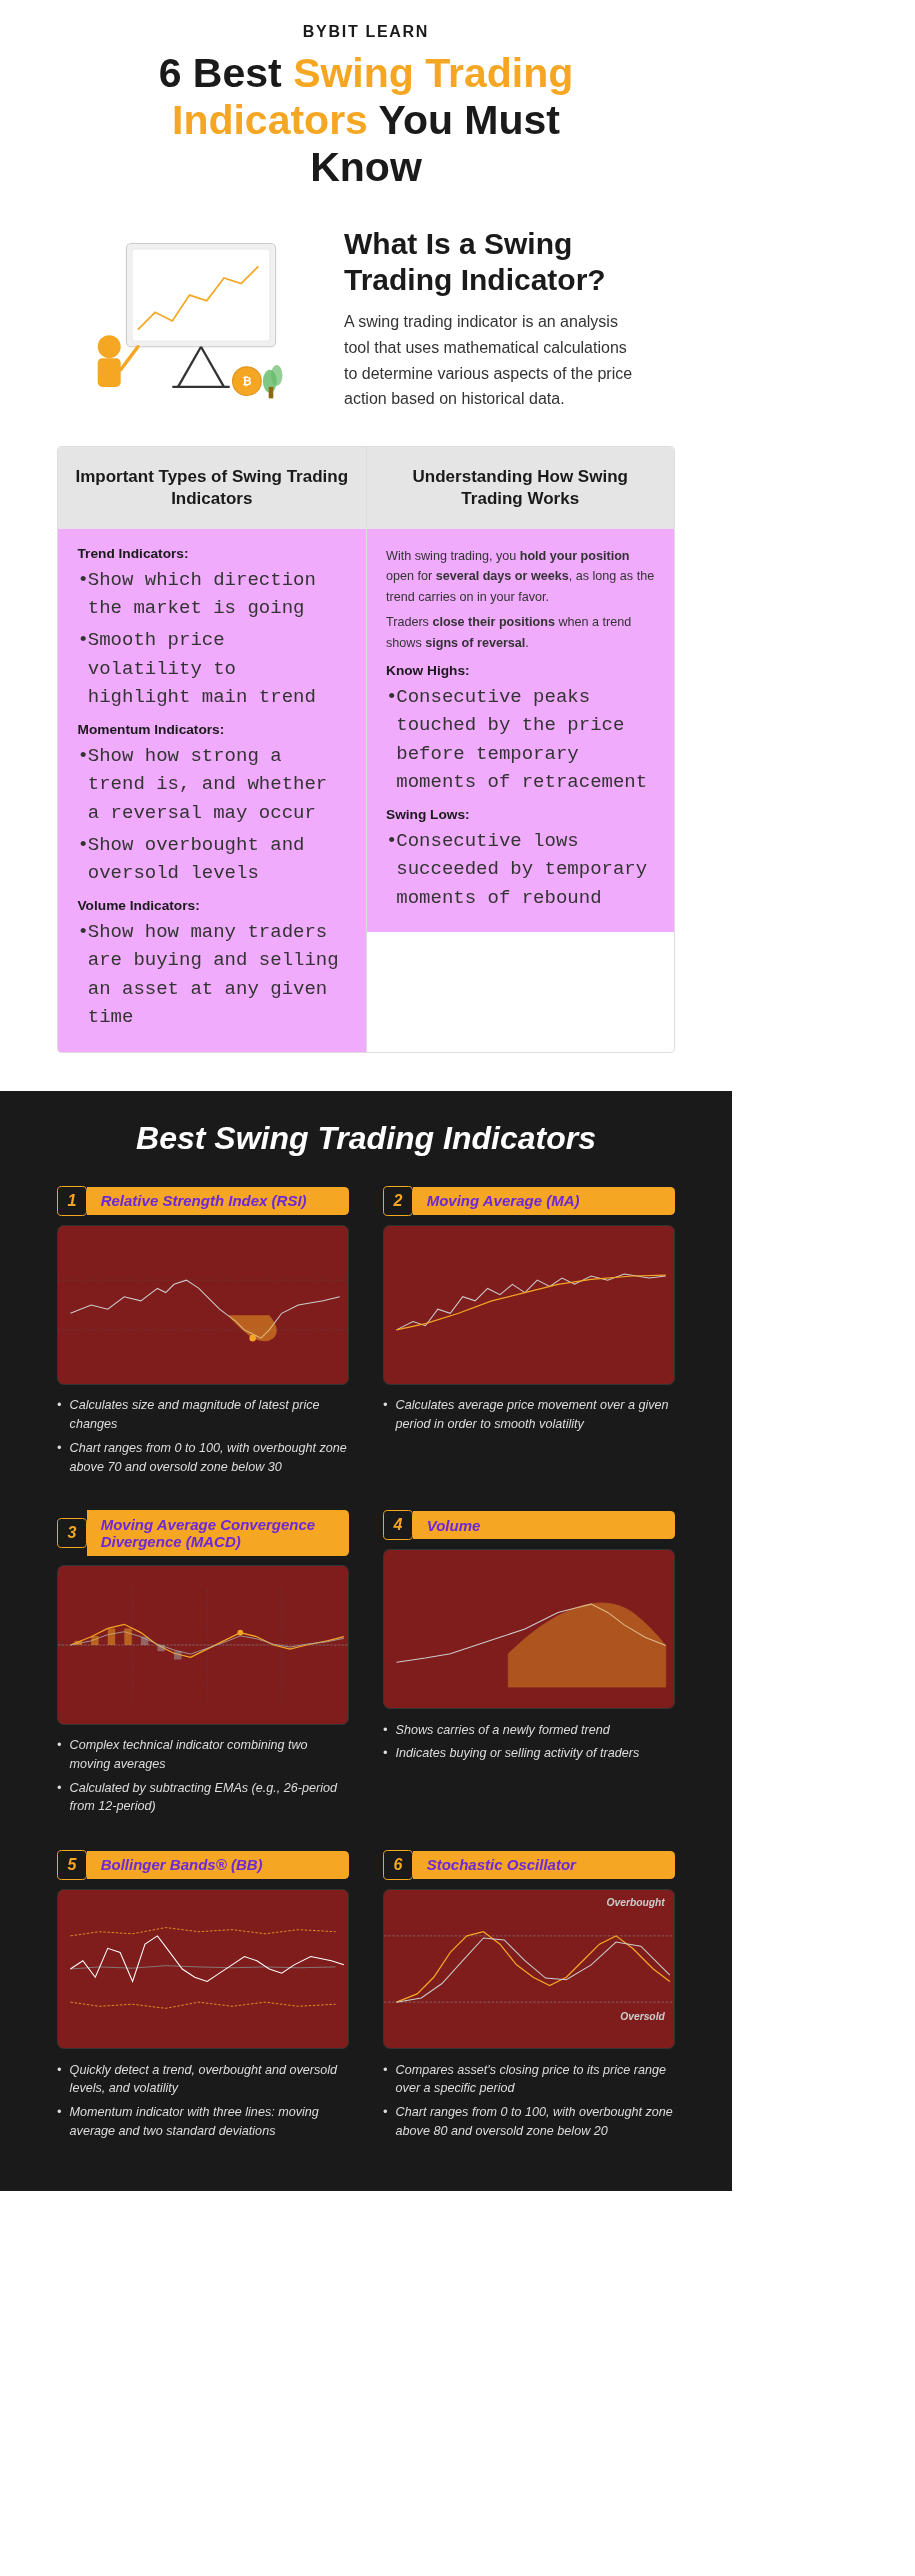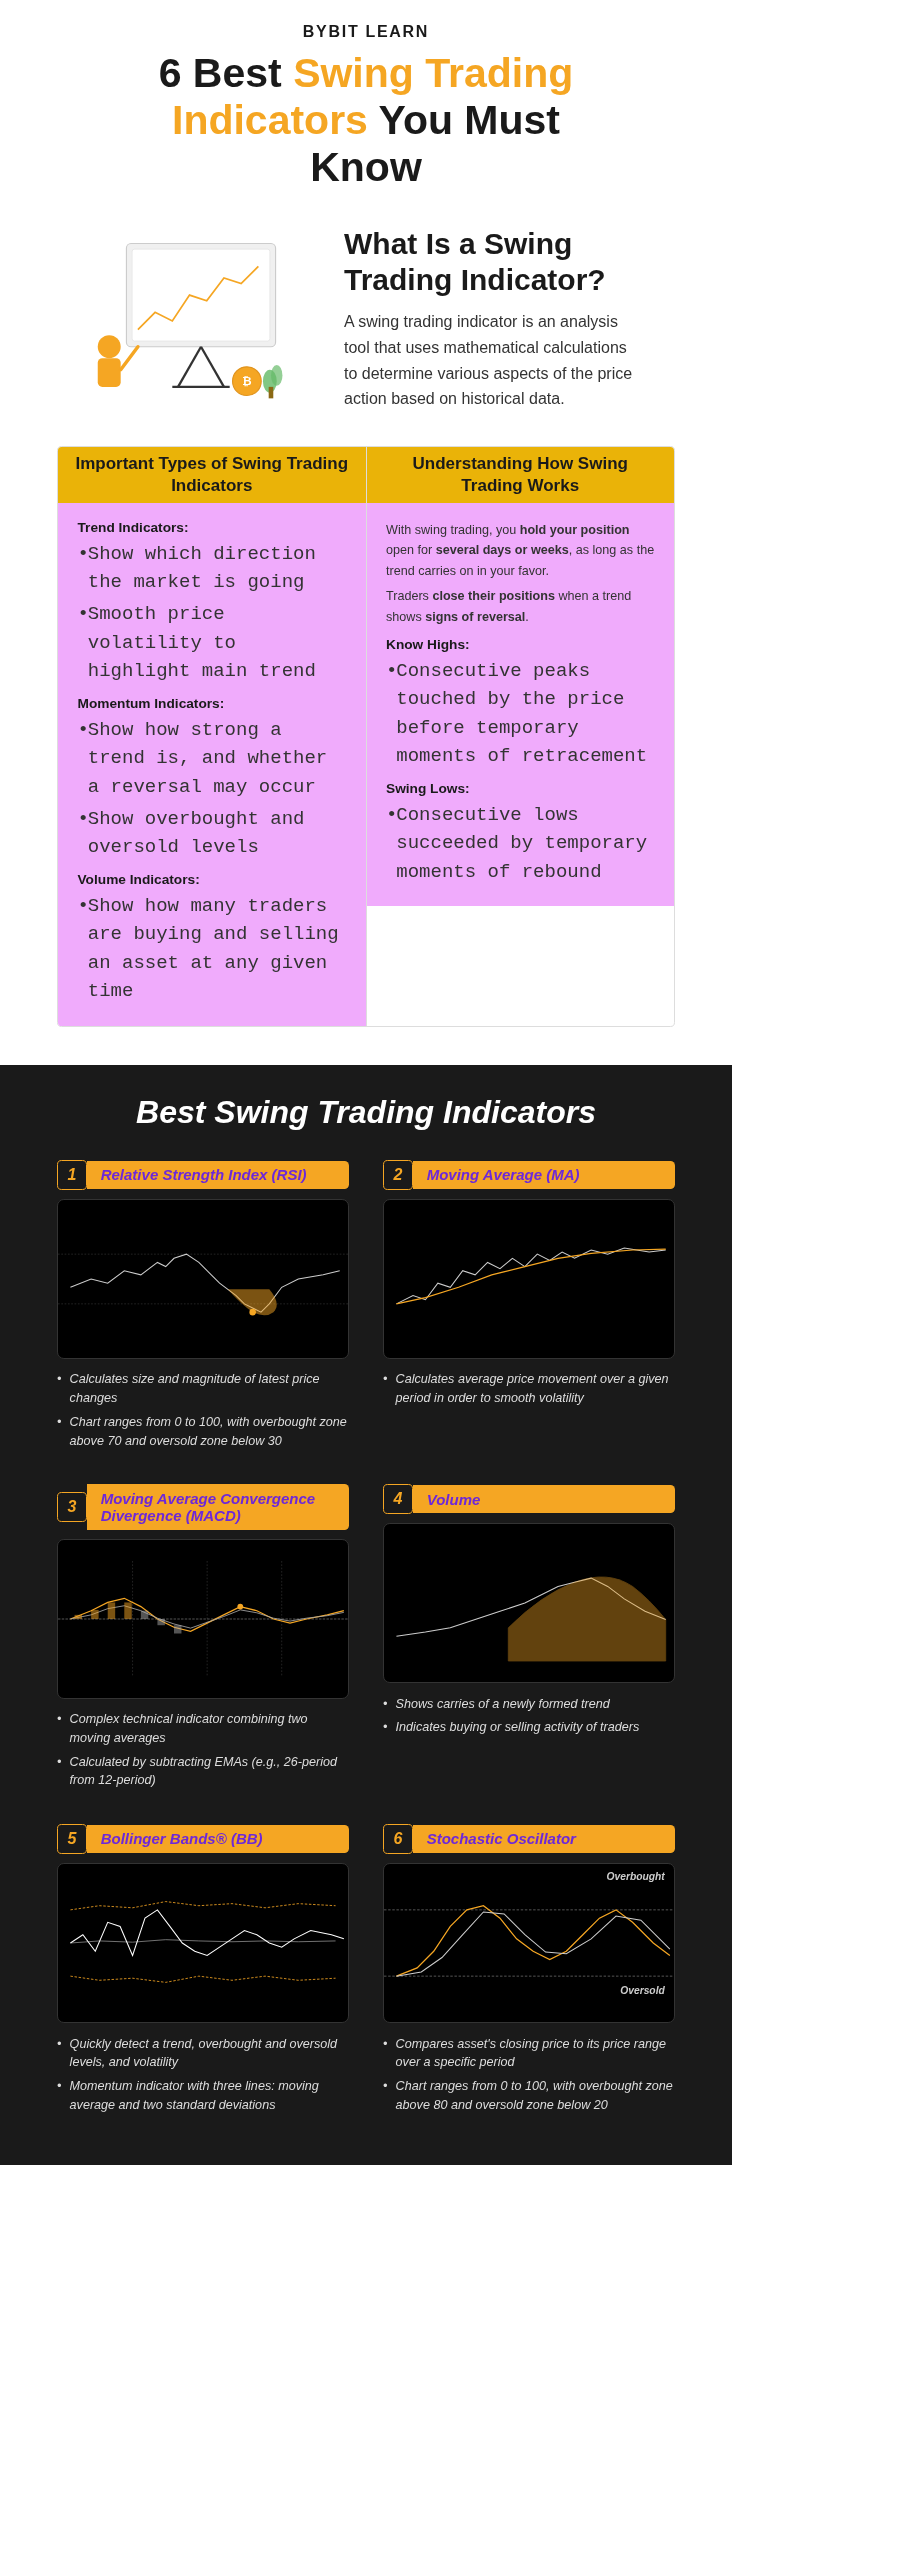--- a/index.html
+++ b/index.html
@@ -78,22 +78,22 @@
       display: flex;
       margin: 11.4px 57px;
       border: 1.1px solid #ddd;
       border-radius: 4.6px;
       overflow: hidden;
     }
     .info-col {
       flex: 1;
     }
     .info-col-header {
-      background: #eab308;
-      padding: 6px 17px;
+      background: #e5e5e5;
+      padding: 19px 17px;
       text-align: center;
     }
     .info-col-header h3 {
       font-size: 17px;
       font-weight: 900;
       color: #1a1a1a;
       line-height: 1.3;
     }
     .info-col:first-child {
       border-right: 1.1px solid #ddd;
@@ -190,21 +190,21 @@
       background: #F5A623;
       color: #6d28d9;
       font-size: 15px;
       font-weight: 900;
       padding: 5.7px 13.7px;
       flex: 1;
       border-radius: 0 4.6px 4.6px 0;
     }
 
     .indicator-chart-area {
-      background: #000000;
+      background: #7f1d1d;
       border-radius: 6.9px;
       height: 160px;
       position: relative;
       overflow: hidden;
       margin-bottom: 11.4px;
       border: 0.6px solid #333;
     }
 
     .indicator-chart-area svg {
       width: 100%;

